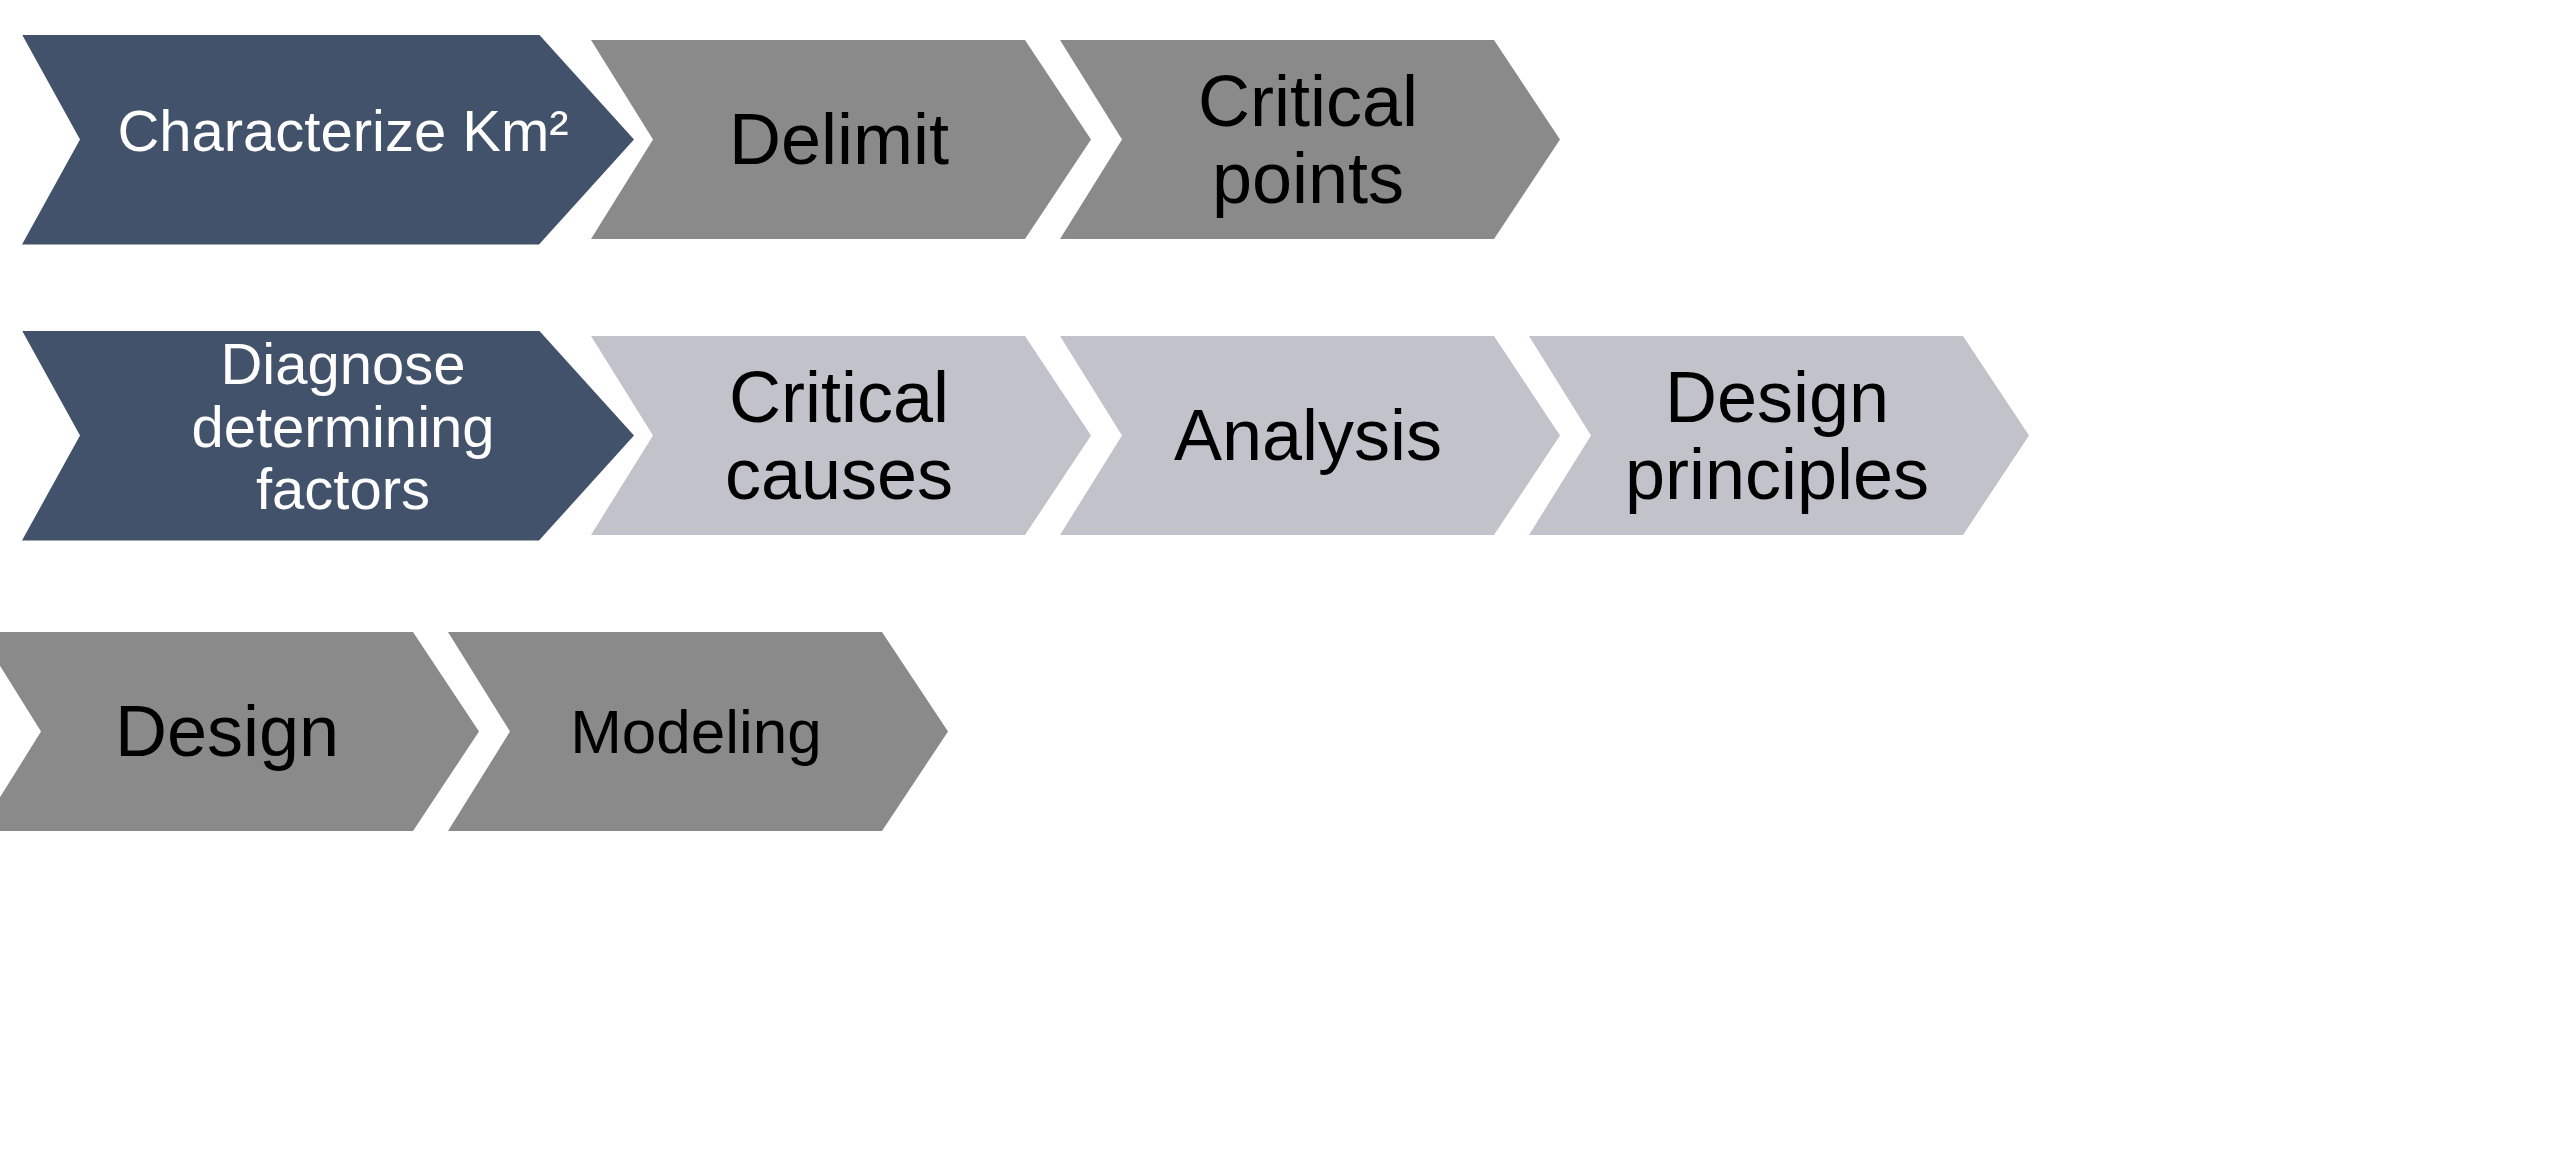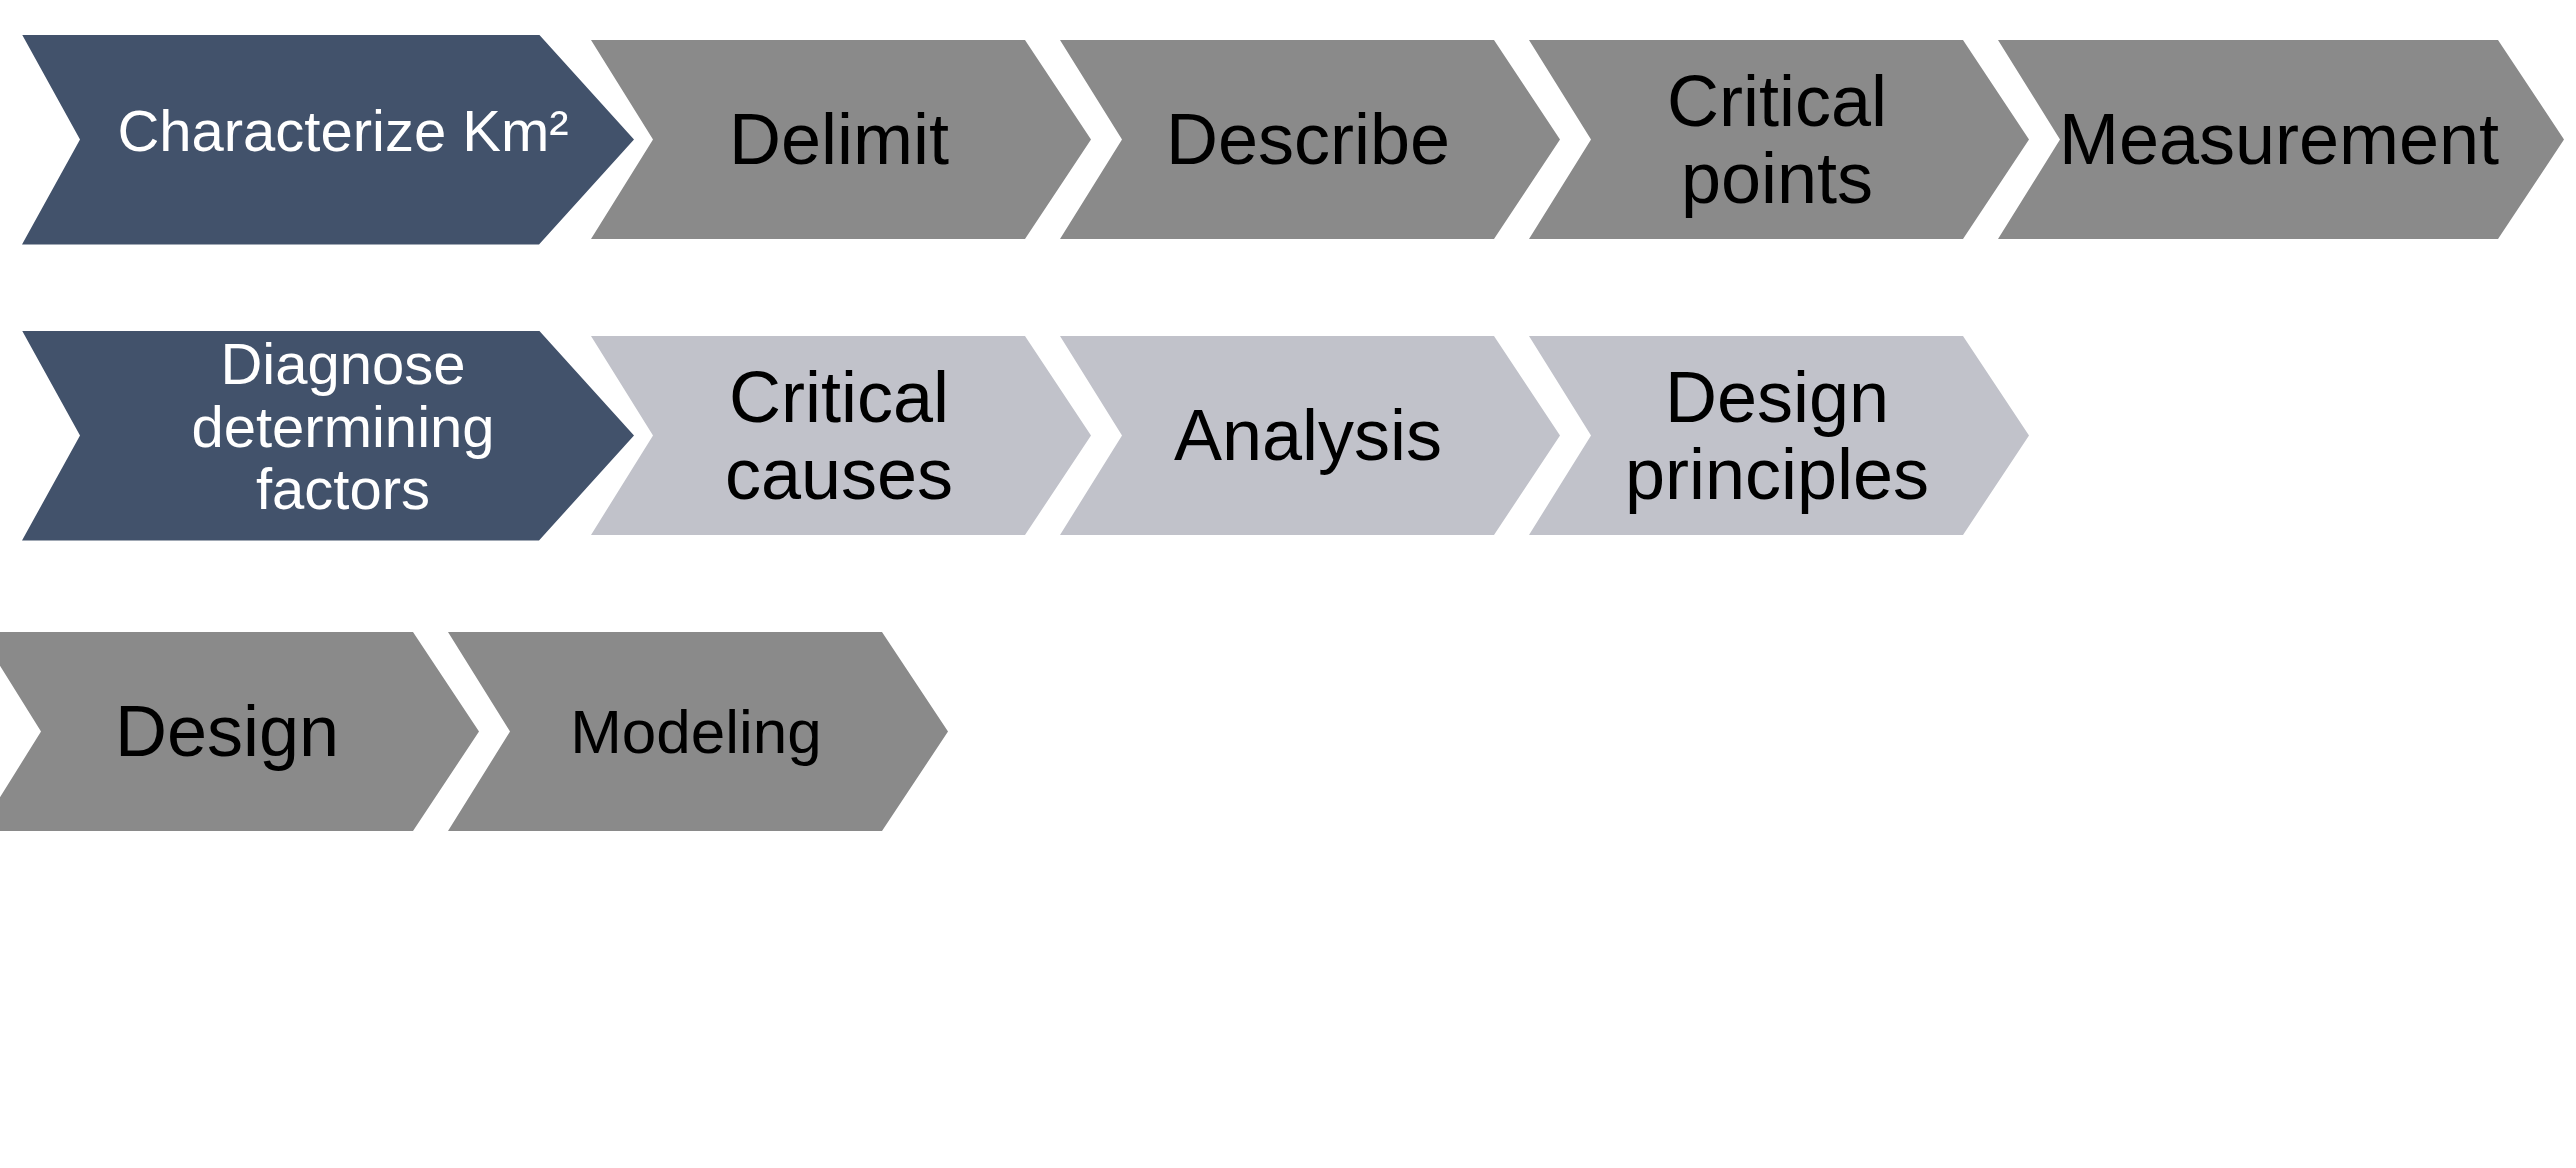--- a/index.html
+++ b/index.html
@@ -85,28 +85,22 @@
 <div class="canvas">
 
   <div class="row">
     <div class="chev stage">
       <span class="label">Characterize Km²</span>
     </div>
     <div class="chev step medium first">
       <span class="label">Delimit</span>
     </div>
     <div class="chev step medium">
-      <span class="label">Describe</span>
-    </div>
-    <div class="chev step medium">
       <span class="label">Critical
 points</span>
-    </div>
-    <div class="chev step medium wide">
-      <span class="label">Measurement</span>
     </div>
   </div>
 
   <div class="row">
     <div class="chev stage">
       <span class="label">Diagnose
 determining
 factors</span>
     </div>
     <div class="chev step light first">

